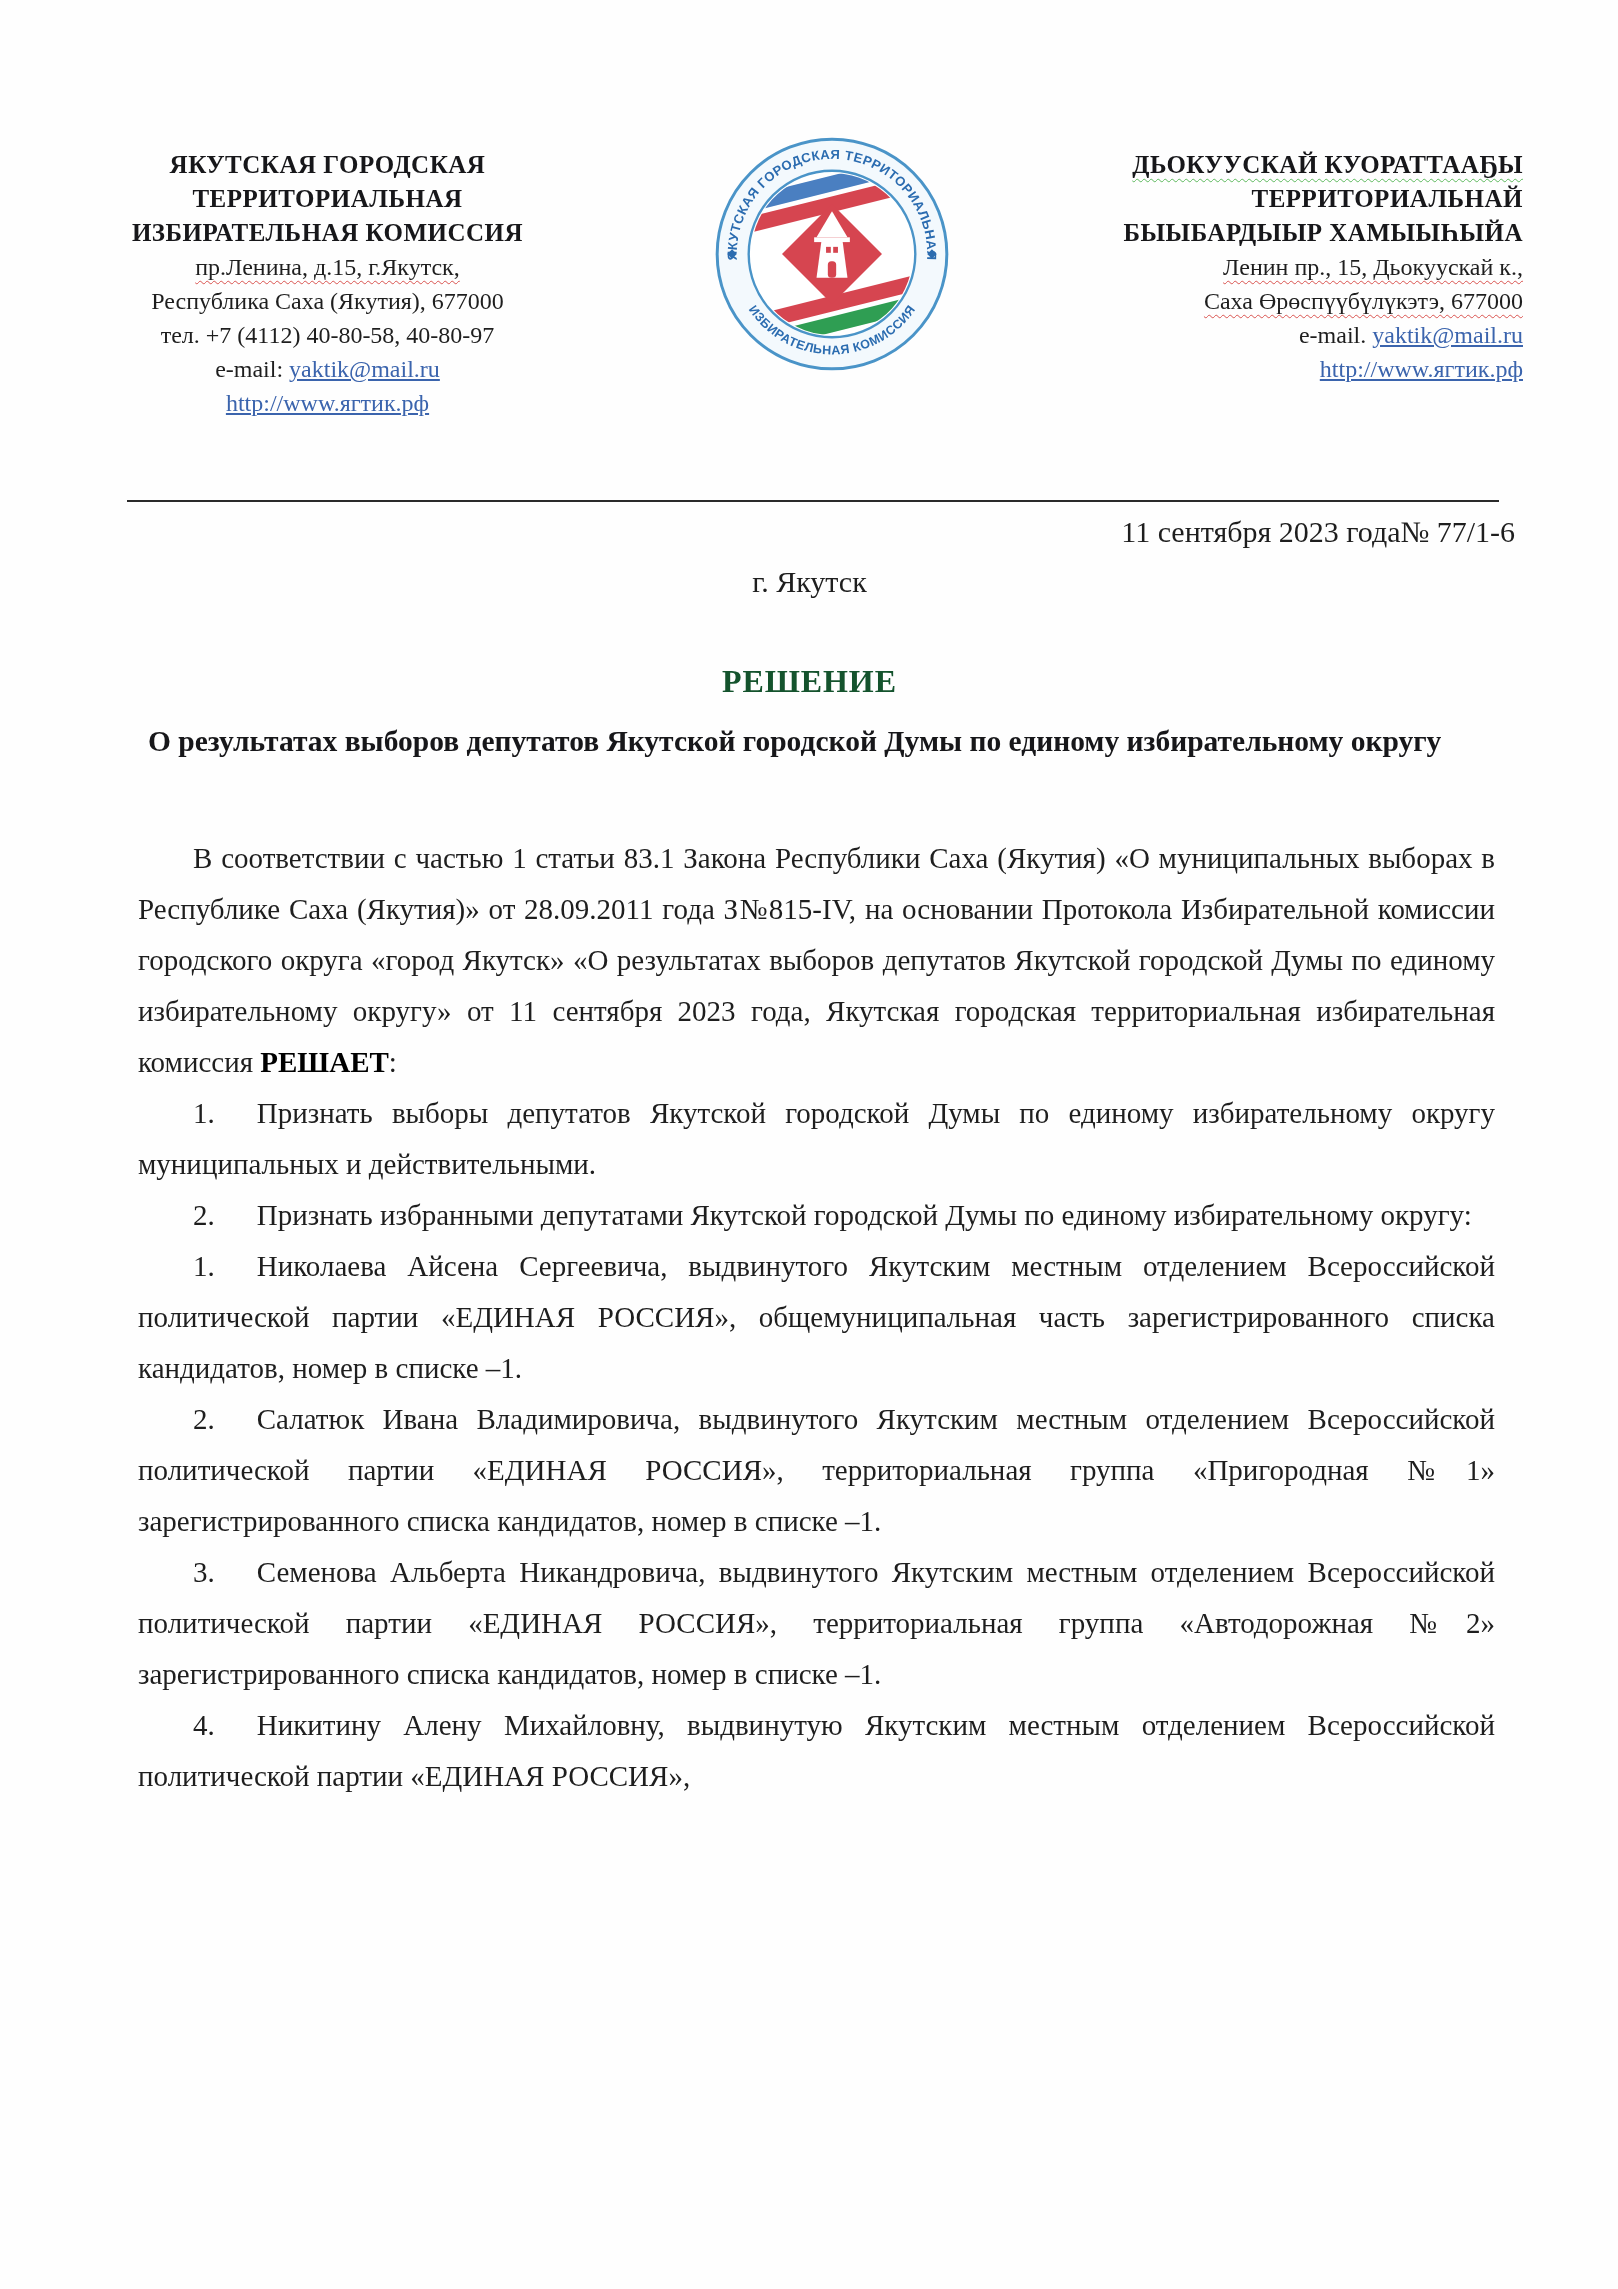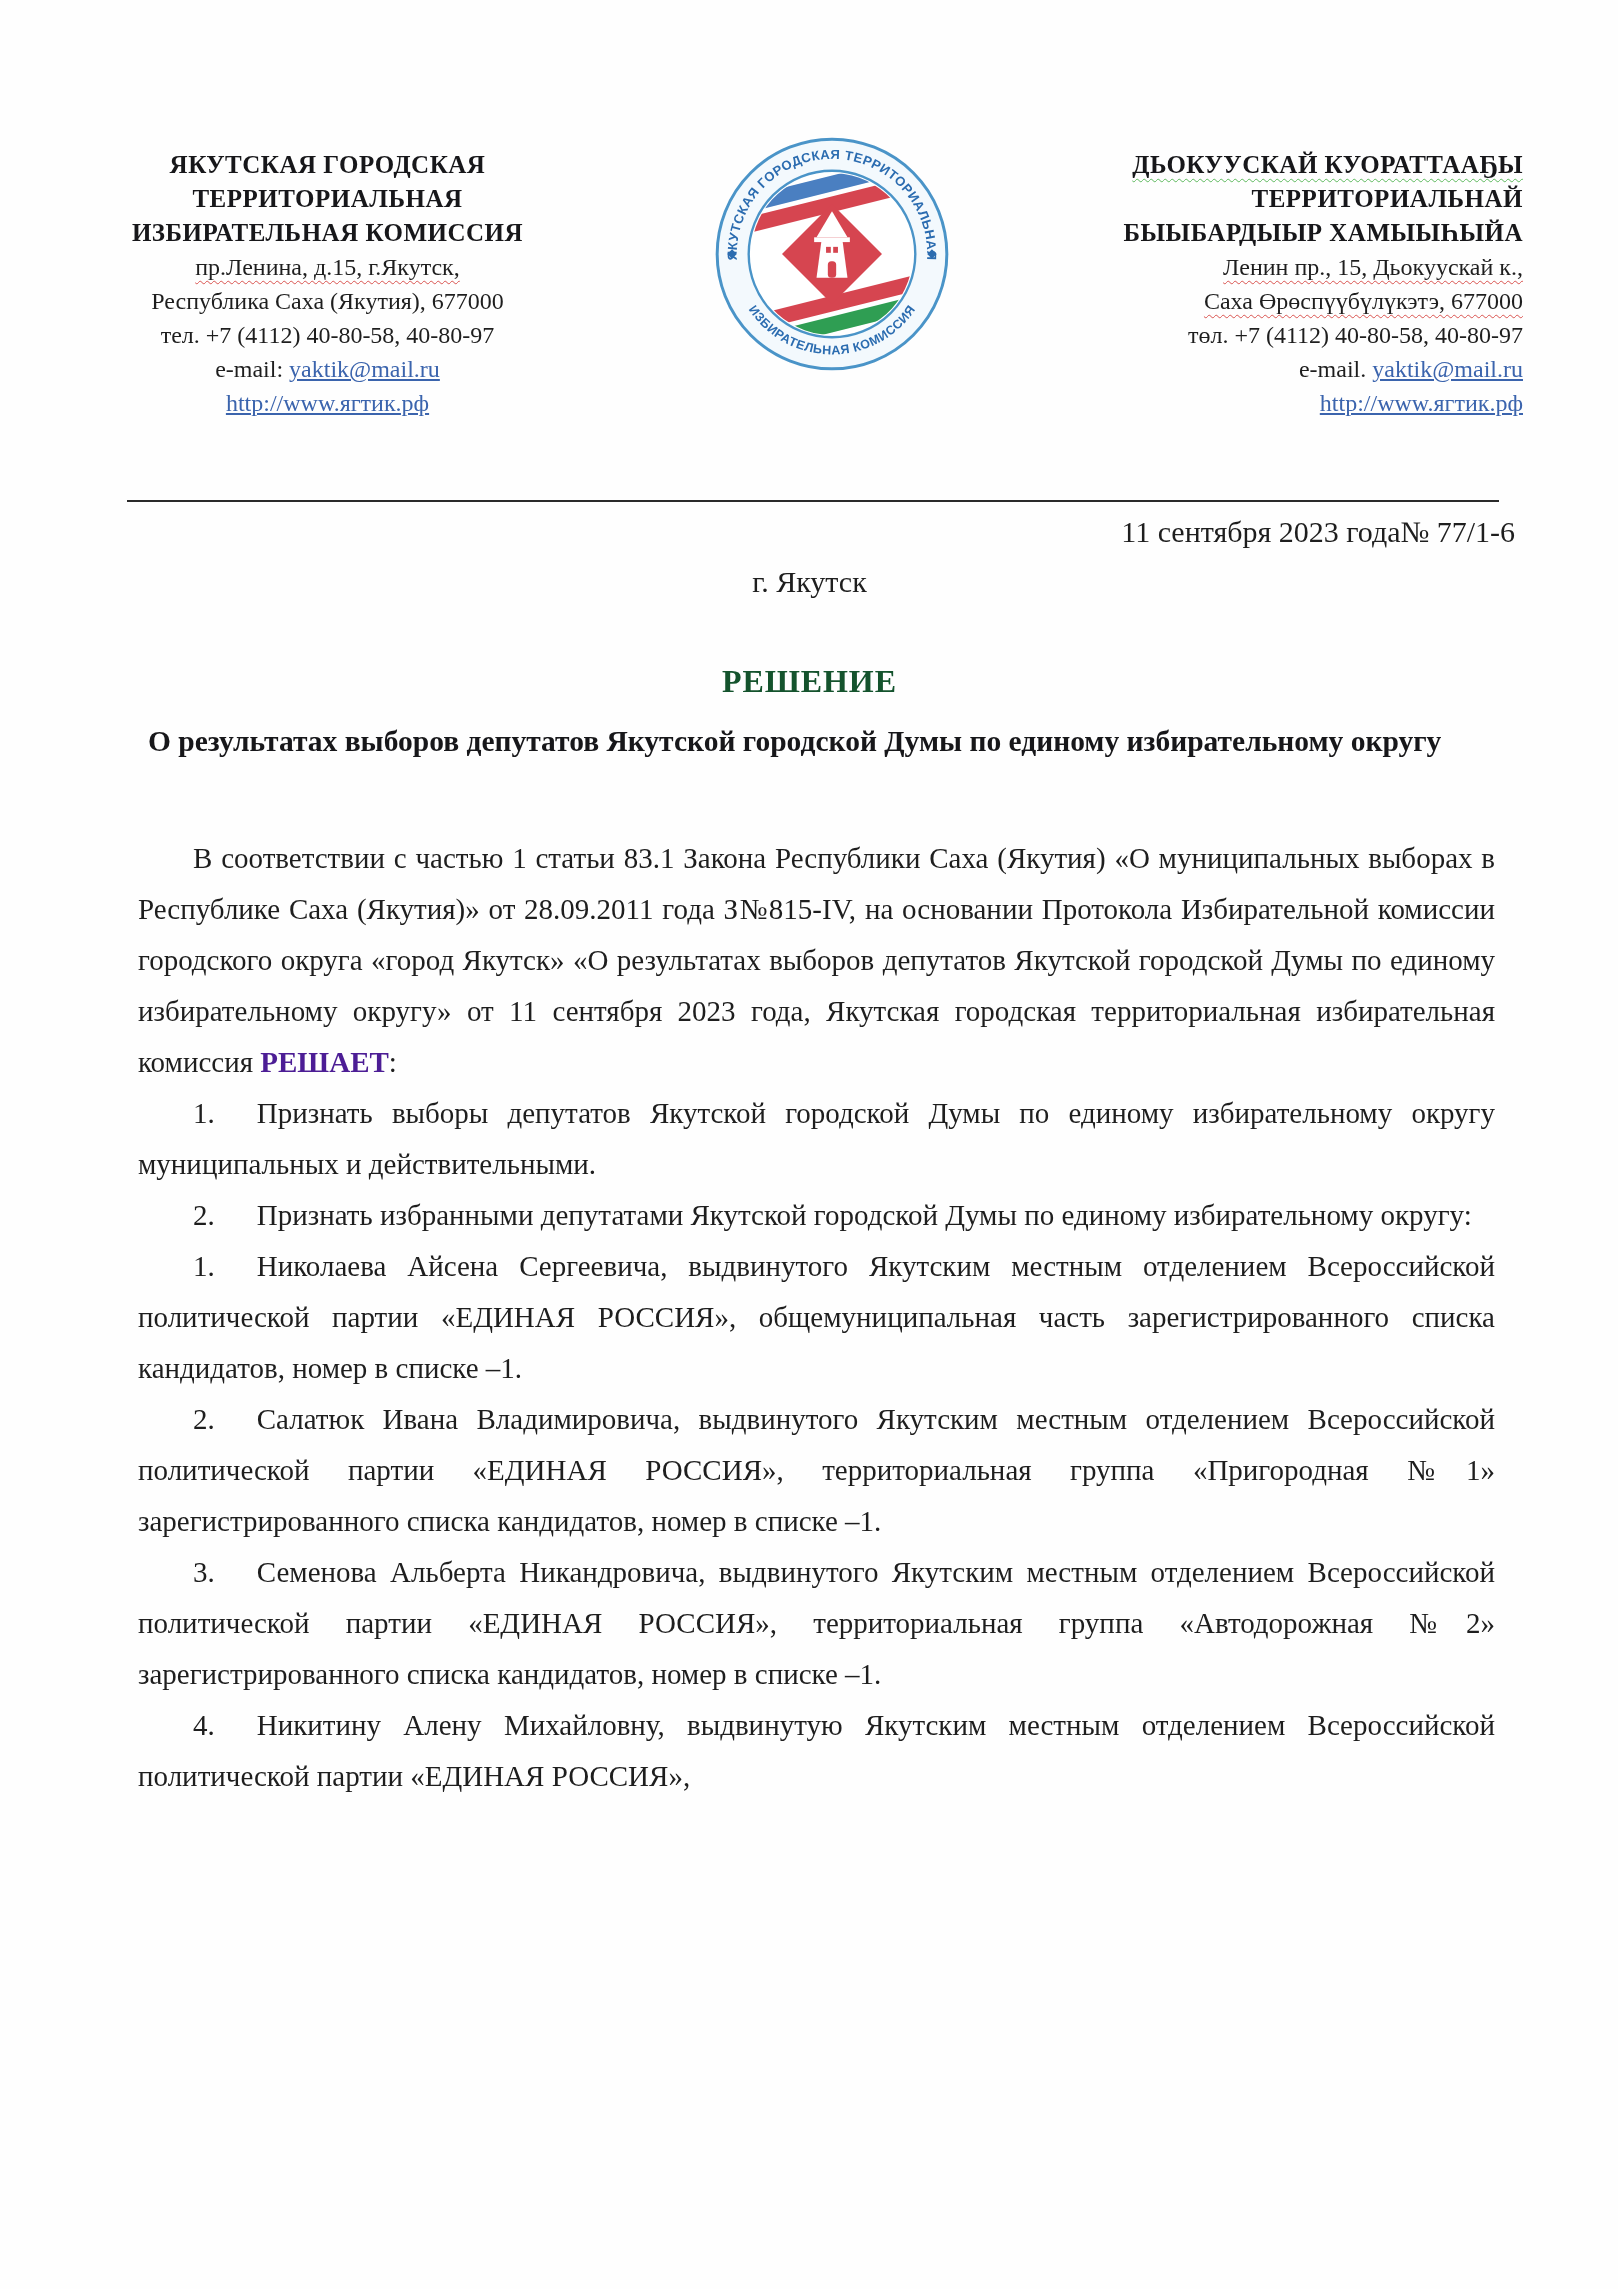--- a/index.html
+++ b/index.html
@@ -39,21 +39,21 @@
   .doc-subject { position:absolute; left:148px; top:718px; width:1329px; text-align:left;
                  font-size:29.5px; font-weight:bold; line-height:46px; color:#17171a; }
 
   
   .body-text {
     position:absolute; left:138px; top:833px; width:1357px;
     font-size:29px; line-height:51px; text-align:justify;
   }
   .body-text p { margin:0; text-indent:55px; }
   .num { display:inline-block; margin-right:42px; text-indent:0; }
-  b.resolves { font-weight:bold; color:#4c1d95; }
+  b.resolves { font-weight:bold; color:#000000; }
 </style>
 </head>
 <body>
 
 <div class="page">
 
   <div class="org-col left">
     <div class="org-name">ЯКУТСКАЯ ГОРОДСКАЯ</div>
     <div class="org-name">ТЕРРИТОРИАЛЬНАЯ</div>
     <div class="org-name">ИЗБИРАТЕЛЬНАЯ КОМИССИЯ</div>
@@ -103,21 +103,20 @@
     <path d="M16,96 L20,100 L16,104 L12,100 Z" fill="#2b6cb0"></path>
     <path d="M184,96 L188,100 L184,104 L180,100 Z" fill="#2b6cb0"></path>
   </svg>
 
   <div class="org-col right">
     <div class="org-name"><span class="sq-green">ДЬОКУУСКАЙ КУОРАТТААҔЫ</span></div>
     <div class="org-name">ТЕРРИТОРИАЛЬНАЙ</div>
     <div class="org-name">БЫЫБАРДЫЫР ХАМЫЫҺЫЙА</div>
     <div class="org-addr sq-red">Ленин пр., 15, Дьокуускай к.,</div>
     <div class="org-addr sq-red">Саха Өрөспүүбүлүкэтэ, 677000</div>
-    <div class="org-addr">төл. +7 (4112) 40-80-58, 40-80-97</div>
     <div class="org-addr"><span>e-mail. </span><a class="link">yaktik@mail.ru</a></div>
     <div class="org-addr"><a class="link">http://www.ягтик.рф</a></div>
   </div>
 
   <div class="rule"></div>
 
   <div class="meta-row">
     <span class="date">11 сентября 2023 года</span>
     <span class="number">№ 77/1-6</span>
   </div>

